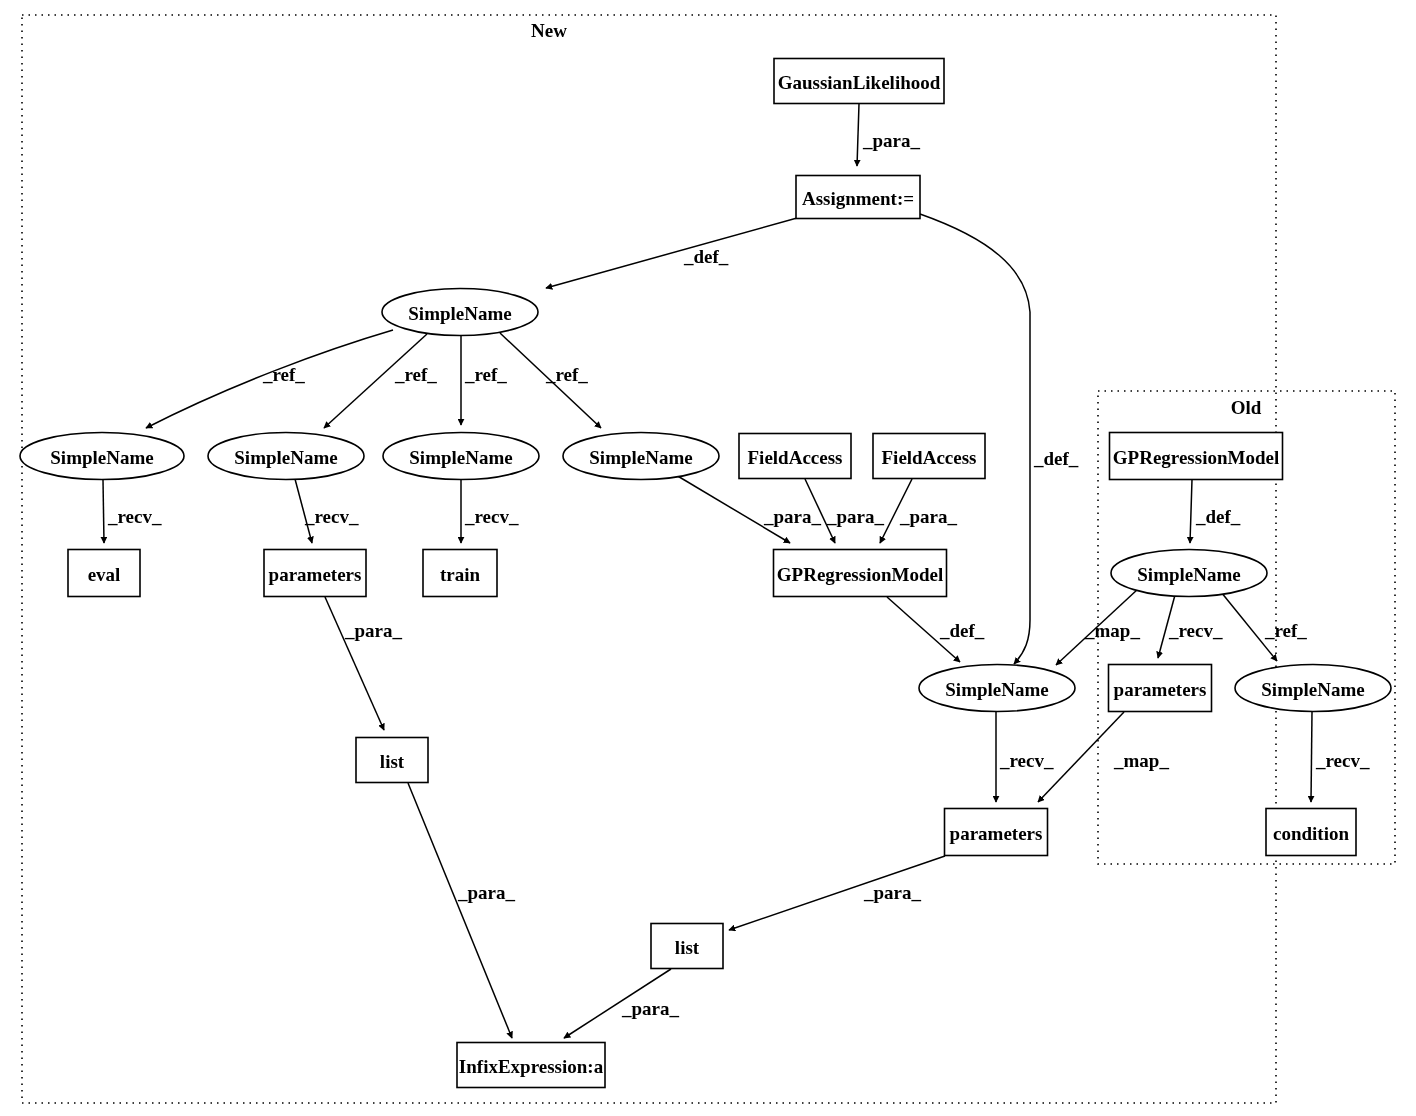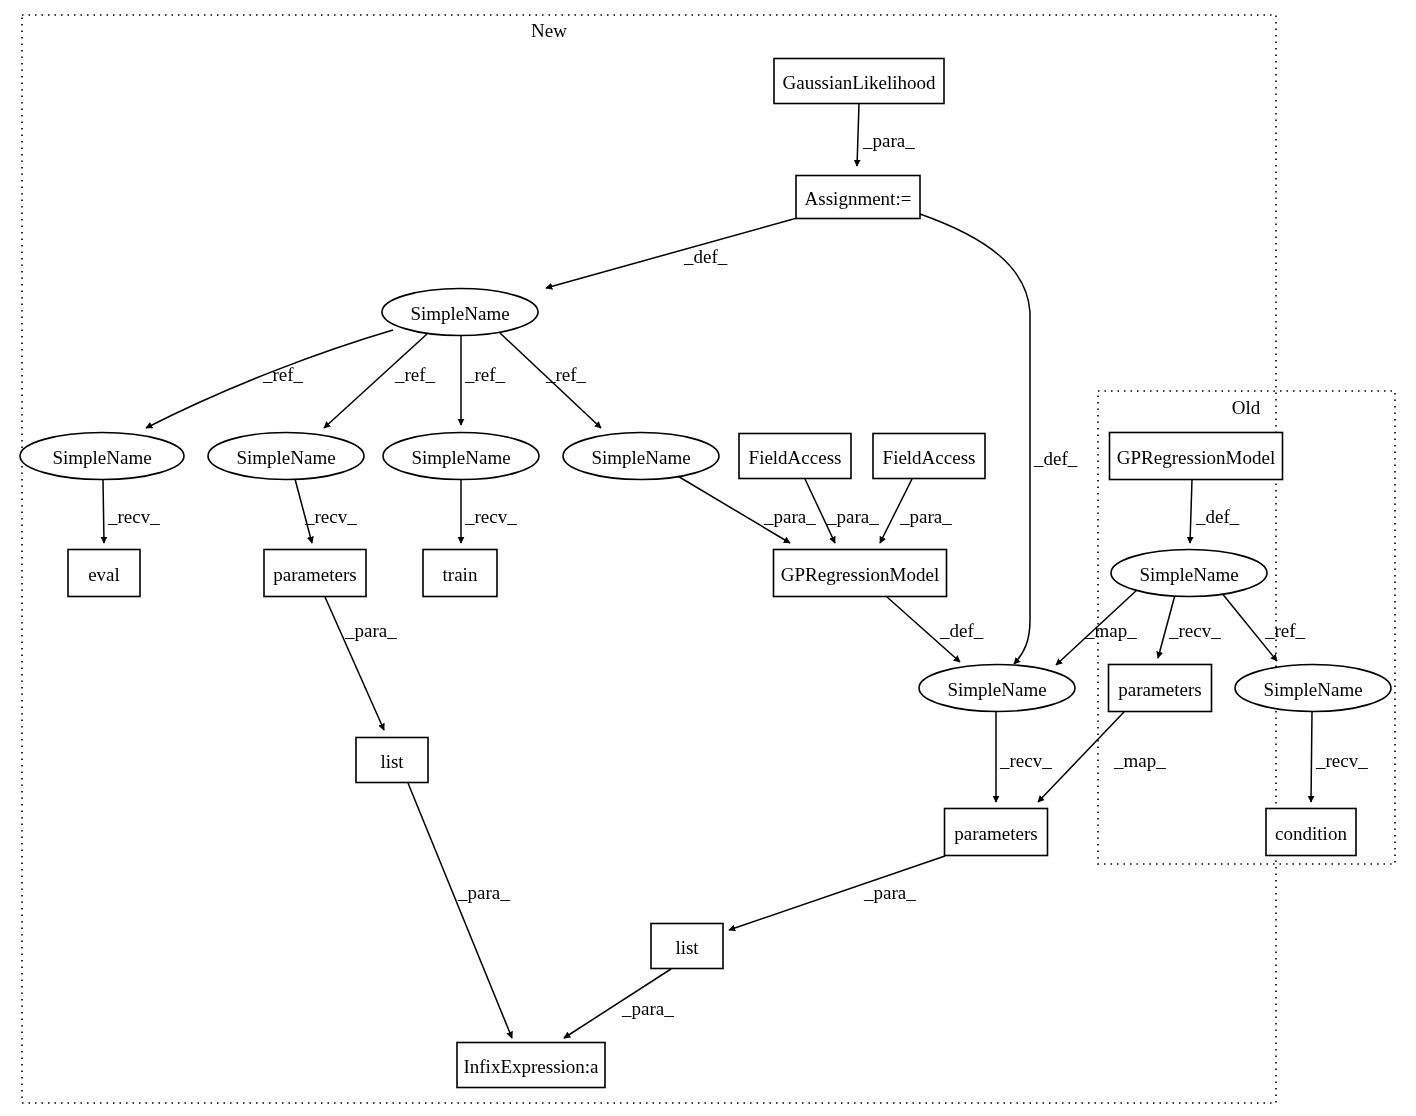--- a/index.html
+++ b/index.html
@@ -6,20 +6,21 @@
     margin: 0;
     padding: 0;
     background: #ffffff;
   }
   #canvas-wrap {
     position: relative;
     width: 1416px;
     height: 1116px;
     background: #ffffff;
     font-family: "Liberation Serif", serif;
+    font-weight: bold;
   }
   svg#graph {
     display: block;
     width: 1416px;
     height: 1116px;
   }
   .node-box {
     fill: #ffffff;
     stroke: #000000;
     stroke-width: 1.6;

